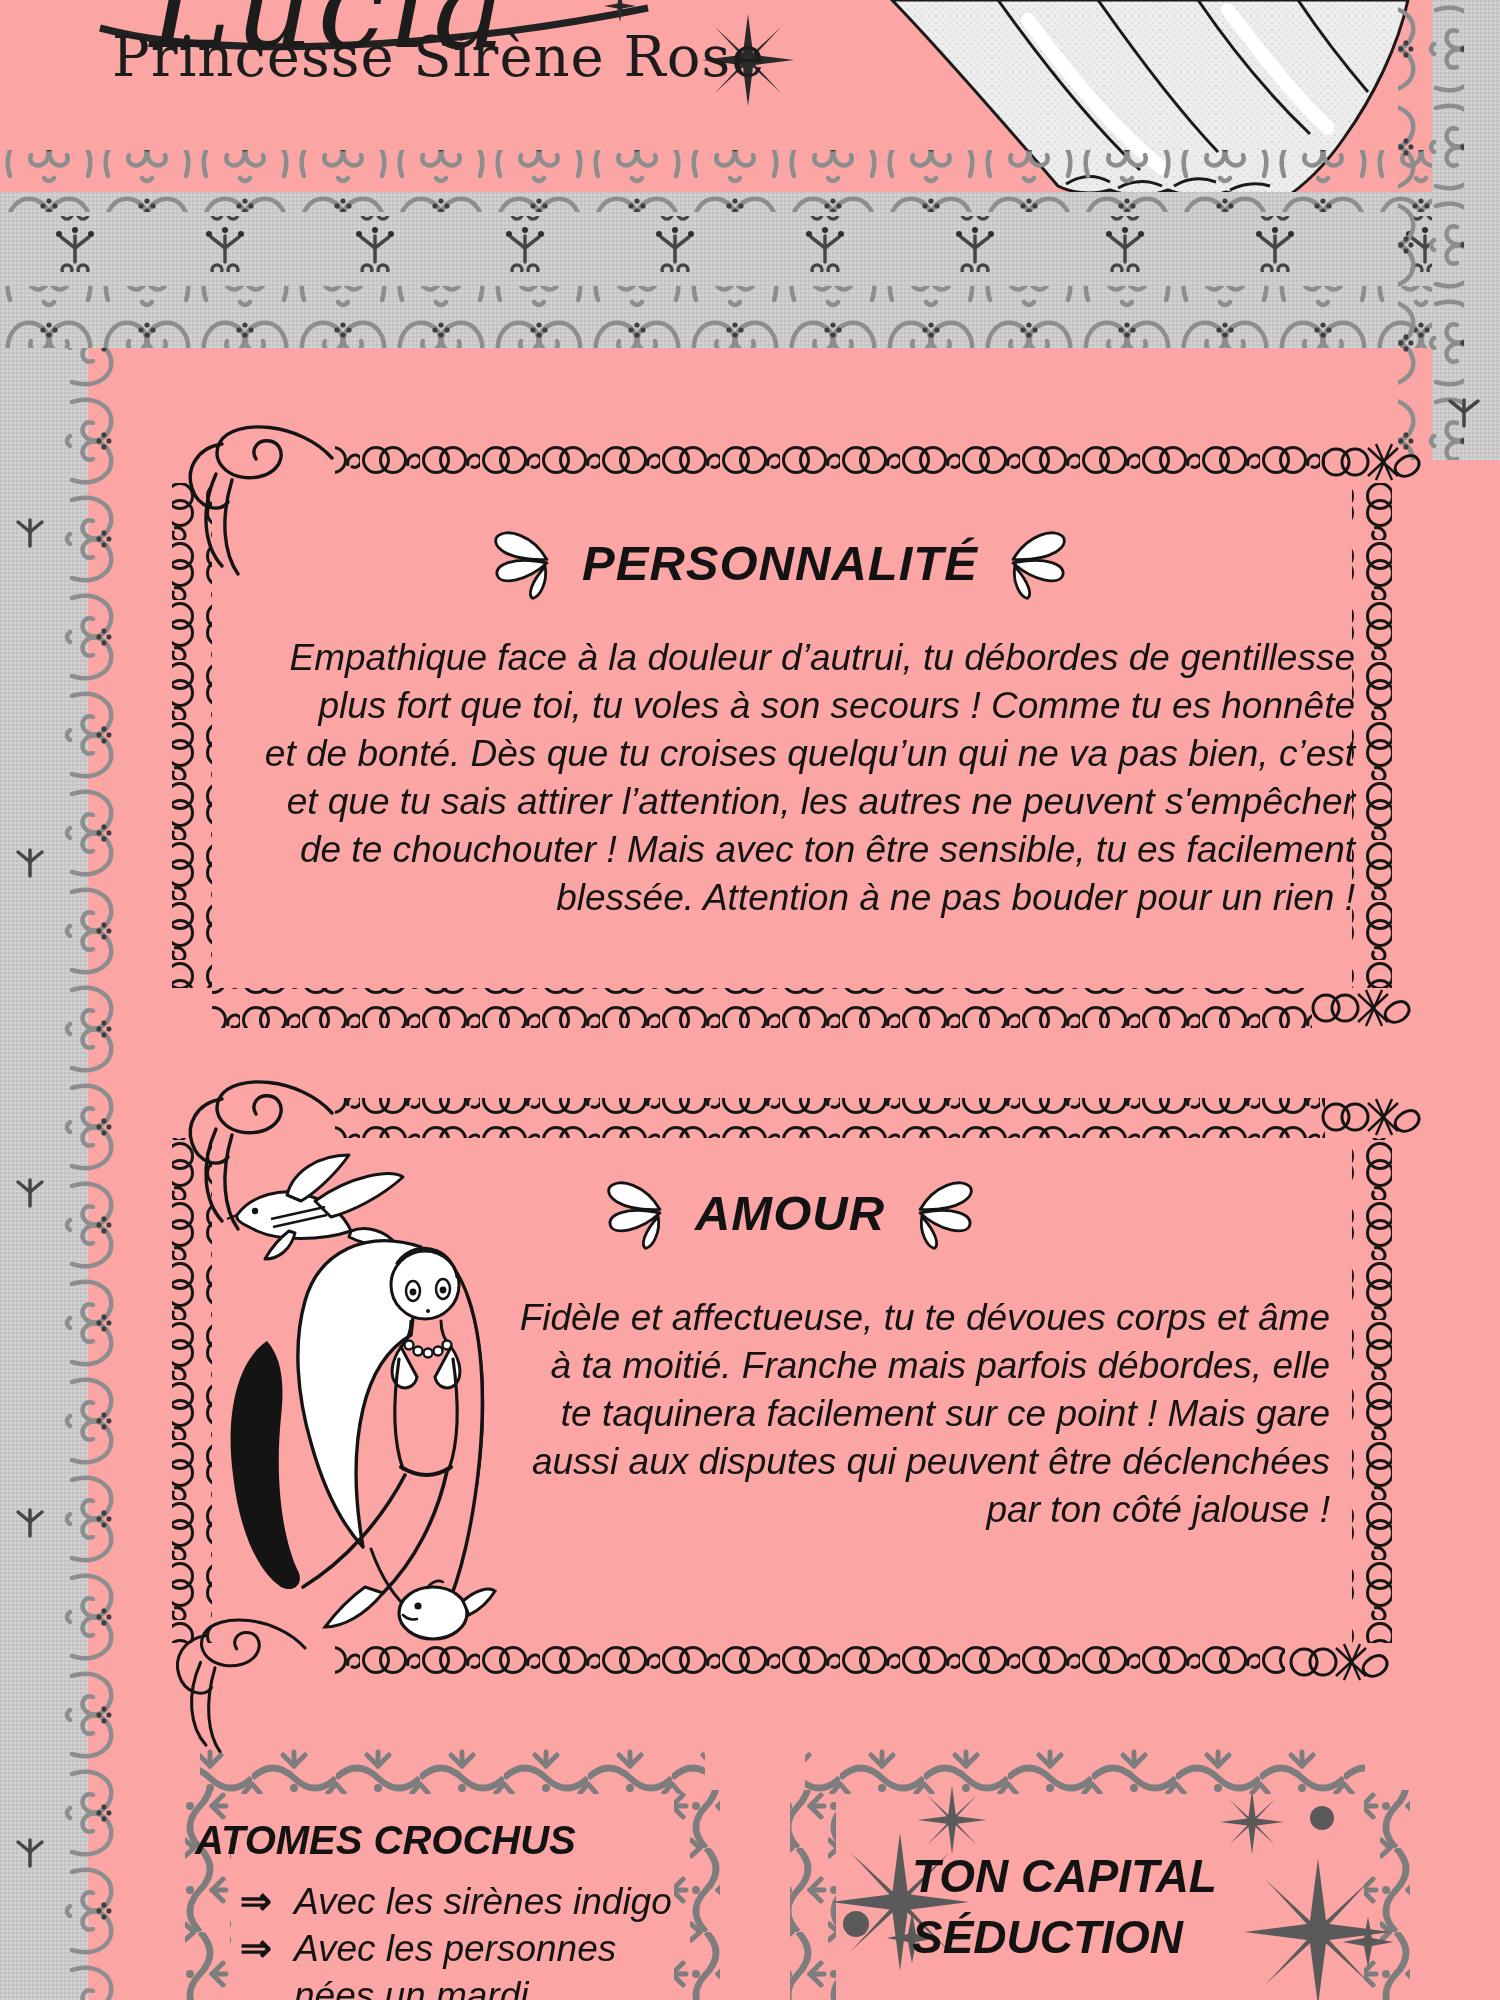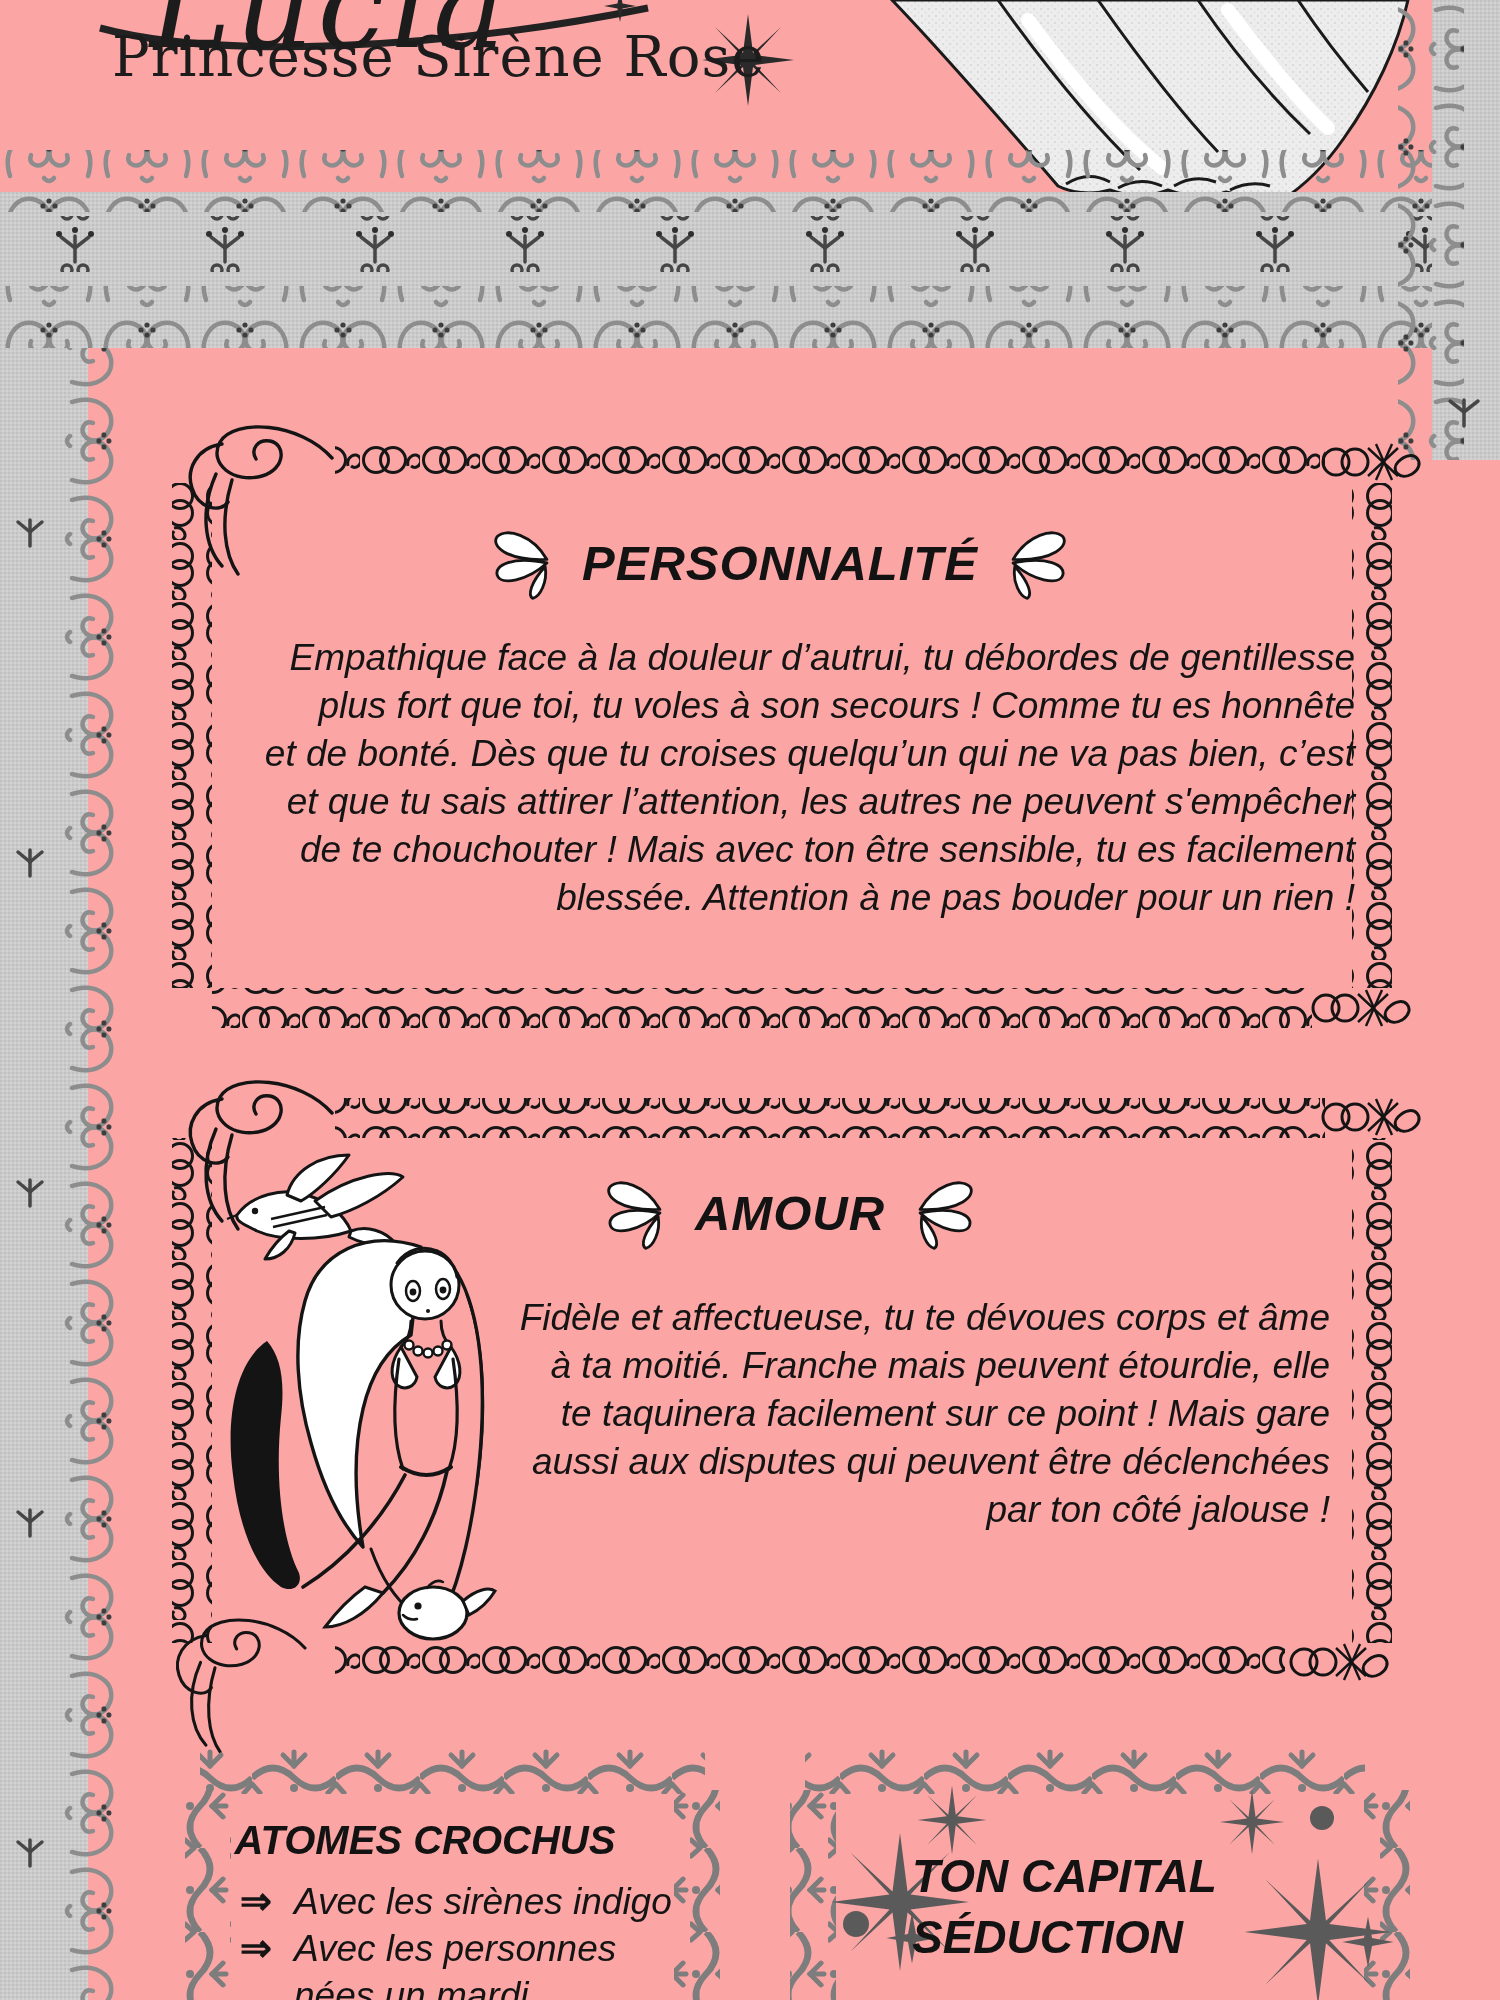--- a/index.html
+++ b/index.html
@@ -28,21 +28,21 @@
   #p-heading{left:390px;top:524px;width:780px;}
   #a-heading{left:540px;top:1174px;width:500px;}
   .leaf-svg{width:62px;height:78px;flex:0 0 auto;}
   
   .body-text{text-align:right;font-style:italic;color:#141414;}
   .tline{white-space:nowrap;}
   #p-body{left:205px;top:634px;width:1150px;font-size:37px;line-height:48px;}
   #a-body{left:430px;top:1294px;width:900px;font-size:37px;line-height:48px;}
   
   #atomes-heading{
-    left:195px;top:1818px;width:460px;text-align:center;
+    left:195px;top:1818px;width:460px;
     font-style:italic;font-weight:600;font-size:40px;color:#131313;white-space:nowrap;
   }
   #atomes-items{left:240px;top:1878px;width:452px;font-style:italic;font-size:37px;line-height:47px;color:#141414;}
   .atome-item{display:flex;align-items:flex-start;}
   .atome-item .arrow{flex:0 0 54px;font-style:normal;font-weight:bold;font-size:38px;}
   .atome-item .txt{flex:1;}
   #capital-heading{
     left:912px;top:1846px;width:360px;
     font-style:italic;font-weight:600;font-size:46px;line-height:61px;
     color:#131313;white-space:nowrap;
@@ -389,21 +389,21 @@
     <svg class="leaf-svg" viewBox="0 0 70 84">
         <use href="#leafL"></use>
       </svg>
     <h2>AMOUR</h2>
     <svg class="leaf-svg" viewBox="0 0 70 84">
         <use href="#leafL" transform="translate(70,0) scale(-1,1)"></use>
       </svg>
   </div>
   <div class="abs body-text" id="a-body">
       <div class="tline">Fidèle et affectueuse, tu te dévoues corps et âme</div>
-      <div class="tline">à ta moitié. Franche mais peuvent étourdie, elle</div>
+      <div class="tline">à ta moitié. Franche mais parfois débordes, elle</div>
       <div class="tline">te taquinera facilement sur ce point ! Mais gare</div>
       <div class="tline">aussi aux disputes qui peuvent être déclenchées</div>
       <div class="tline">par ton côté jalouse !</div>
     </div>
 
   <div class="abs" id="atomes-heading">ATOMES CROCHUS</div>
   <div class="abs" id="atomes-items">
     <div class="atome-item">
       <span class="arrow">⇒</span>
       <span class="txt">Avec les sirènes indigo</span>

